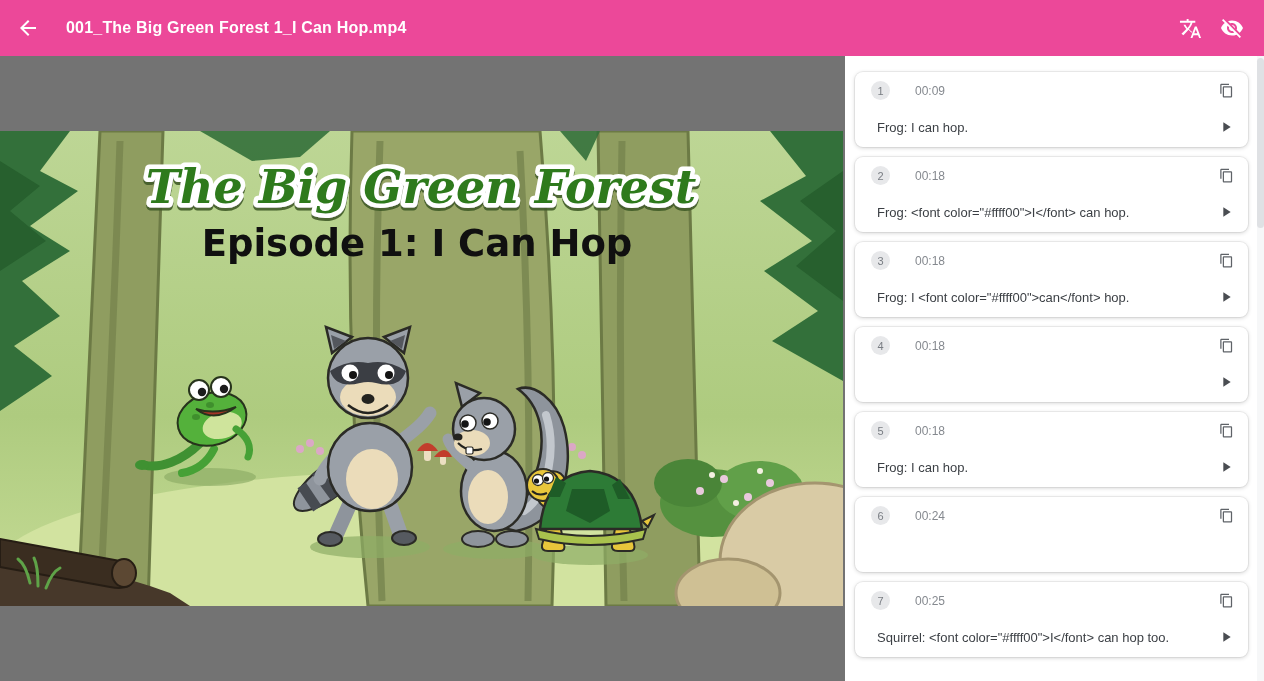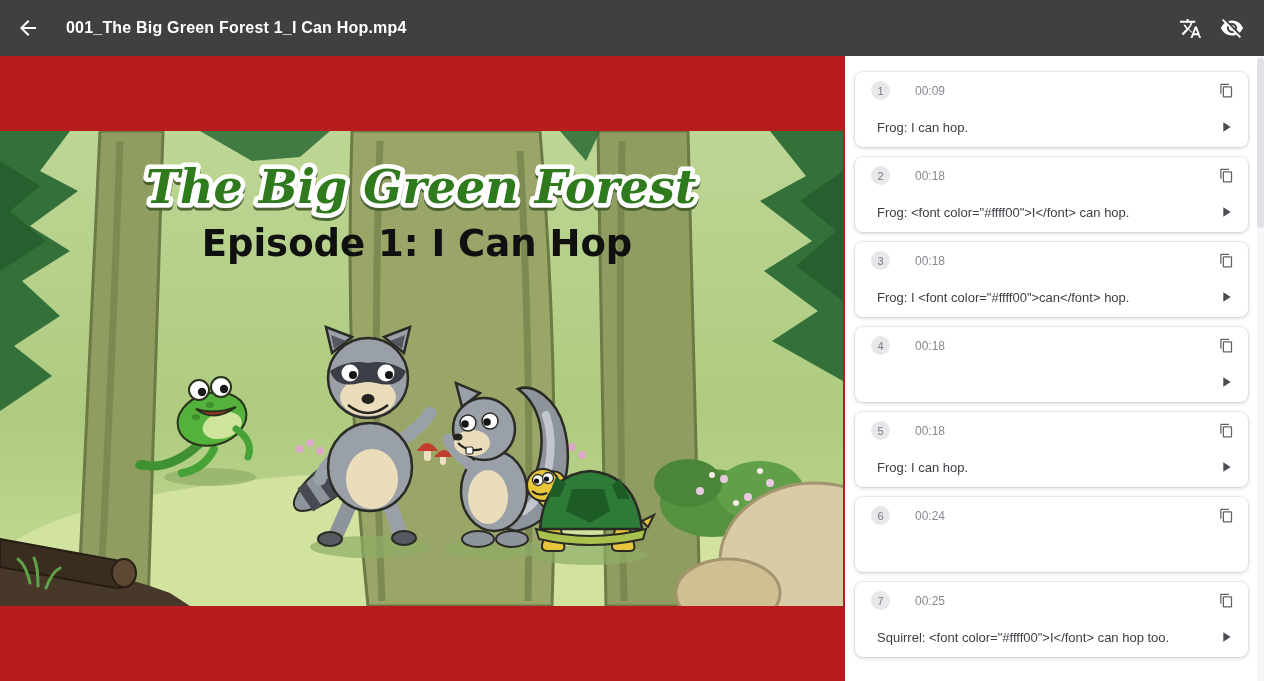--- a/index.html
+++ b/index.html
@@ -6,39 +6,39 @@
   html, body { margin: 0; padding: 0; }
   body {
     width: 1264px; height: 681px;
     font-family: "Liberation Sans", sans-serif;
     background: #ffffff; overflow: hidden;
   }
   .app { width: 1264px; height: 681px; display: flex; flex-direction: column; overflow: hidden; }
 
   
   .header {
-    height: 56px; flex: 0 0 56px; background: #404040;
+    height: 56px; flex: 0 0 56px; background: #ec4899;
     display: flex; align-items: center; padding: 0 14px 0 10px;
   }
   .icon-btn {
     background: transparent; border: none; padding: 6px; cursor: pointer;
     display: flex; align-items: center; justify-content: center; border-radius: 50%;
     color: #ffffff;
   }
   .icon-btn svg { display: block; }
   .header-title {
     color: #ffffff; font-size: 16px; font-weight: 700; margin-left: 20px; letter-spacing: .2px;
     white-space: nowrap;
   }
   .header-actions { margin-left: auto; display: flex; gap: 6px; }
 
   
   .content { flex: 1; display: flex; min-height: 0; }
 
-  .video-area { flex: 0 0 845px; background: #b91c1c; position: relative; overflow: hidden; }
+  .video-area { flex: 0 0 845px; background: #737373; position: relative; overflow: hidden; }
   .video-frame { position: absolute; left: 0; top: 75px; width: 843px; height: 475px; }
   .video-frame svg { display: block; }
 
   
   .subtitle-panel {
     flex: 1; background: #ffffff; padding: 16px 16px 0 10px;
     position: relative; overflow: hidden;
   }
   .card {
     background: #ffffff; border-radius: 8px;

